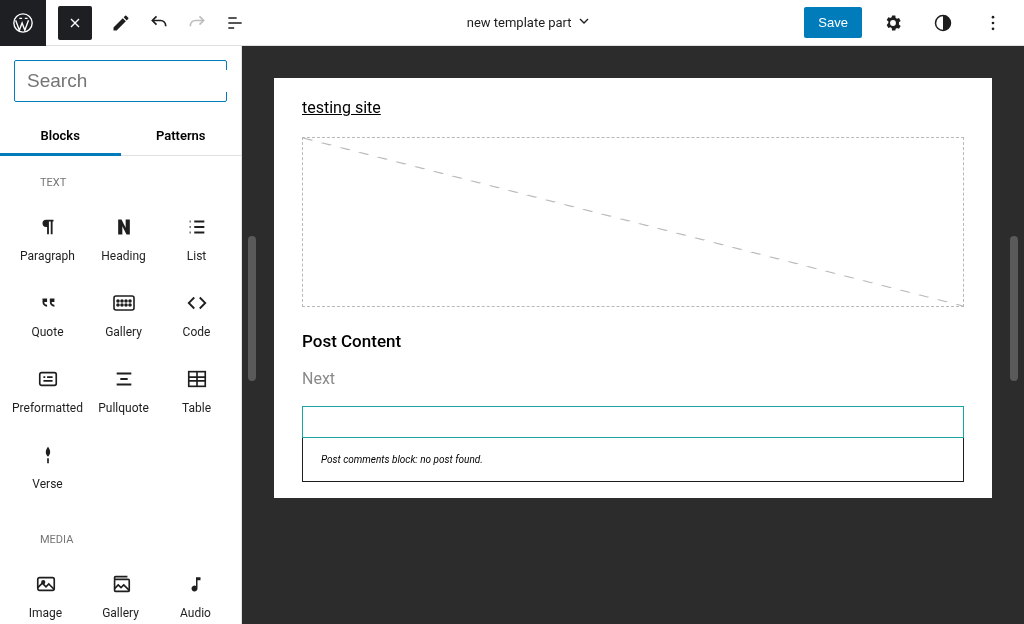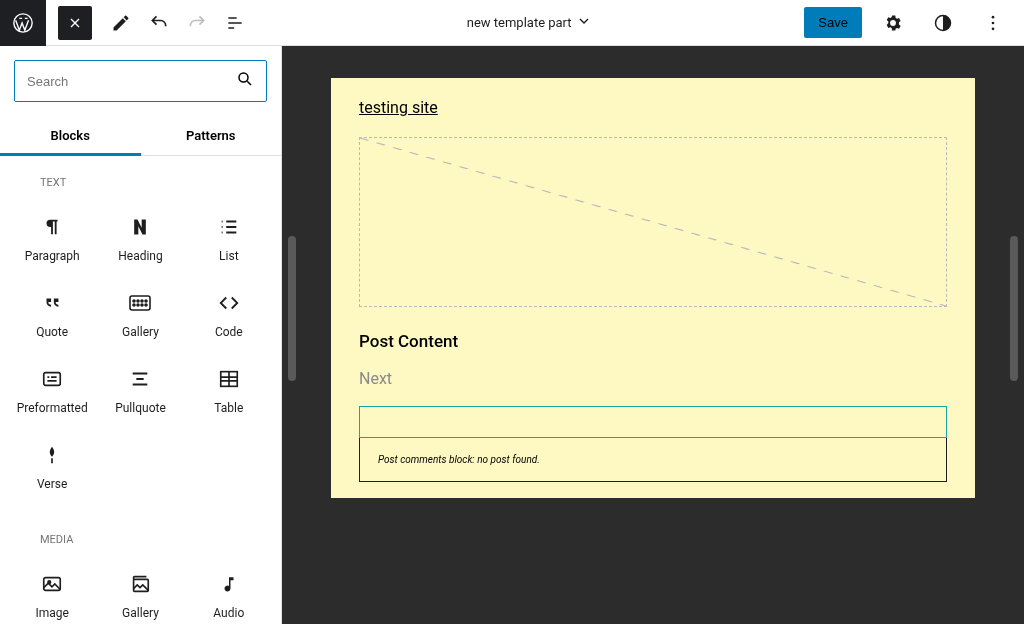--- a/index.html
+++ b/index.html
@@ -7,41 +7,41 @@
 
 .topbar { height: 46px; display: flex; align-items: center; border-bottom: 1px solid #e0e0e0; }
 .wp-logo { width: 46px; height: 46px; background: #1d1f23; display: flex; align-items: center; justify-content: center; color: #fff; }
 .close-btn { width: 34px; height: 34px; background: #1d1f23; margin: 0 10px 0 12px; display: flex; align-items: center; justify-content: center; color: #fff; border-radius: 2px; cursor: pointer; }
 .tb-icon { width: 30px; height: 30px; display: flex; align-items: center; justify-content: center; cursor:pointer; margin: 0 4px; color:#1e1e1e; }
 .tb-icon.dim { color:#bdbdbd; }
 .tb-center { flex: 1; display: flex; align-items: center; justify-content: center; gap: 4px; }
 .doc-title { font-size: 13px; color: #1e1e1e; }
 .chev { color:#1e1e1e; }
 .tb-right { display: flex; align-items: center; gap: 12px; padding-right: 12px; }
-.save-btn { background: #007cba; color: #000000; border: none; padding: 8px 14px; font-size: 13px; border-radius: 2px; cursor:pointer; }
+.save-btn { background: #007cba; color: #ffffff; border: none; padding: 8px 14px; font-size: 13px; border-radius: 2px; cursor:pointer; }
 
 .main { display: flex; height: calc(624px - 46px); }
 .sidebar { width: 282px; border-right: 1px solid #e0e0e0; overflow-y: auto; }
 .search-wrap { padding: 14px; }
 .search-box { border: 1.5px solid #007cba; border-radius: 2px; height: 42px; display: flex; align-items: center; padding: 0 12px; }
-.search-box input { border: none; outline: none; flex: 1; font-size: 13px; color:#757575; }
+.search-box input { border: none; outline: none; flex: 1; font-size: 19px; color:#757575; }
 .tabs { display: flex; border-bottom: 1px solid #e0e0e0; }
 .tab { flex:1; text-align:center; padding: 12px 0; font-size: 13px; font-weight: 600; cursor:pointer; position:relative; }
 .tab.active::after { content:""; position:absolute; left:0; right:0; bottom:-1px; height:3px; background:#007cba; }
 .cat-label { font-size: 11px; color:#757575; padding: 20px 16px 8px; text-transform: uppercase; margin-left: 24px; }
 .grid { display: grid; grid-template-columns: repeat(3, 1fr); padding: 4px 8px 8px; }
 .block-item { display:flex; flex-direction:column; align-items:center; padding: 14px 4px; cursor:pointer; gap:10px; }
 .block-item .ico { height: 24px; display:flex; align-items:center; justify-content:center; color:#1e1e1e; }
 .block-item .lbl { font-size: 12px; color:#1e1e1e; }
 
 .canvas-outer { flex:1; background:#2c2c2c; position:relative; display:flex; align-items:flex-start; justify-content:center; padding:32px; }
 .scroll-gut { position:absolute; top:190px; width:8px; height:145px; background:#5a5a5a; border-radius:4px; }
 .scroll-left { left:6px; }
 .scroll-right { right:6px; }
-.page { background:#fef9c3; width:644px; padding: 20px 28px 0 28px; min-height: 420px; }
+.page { background:#ffffff; width:718px; padding: 20px 28px 0 28px; min-height: 420px; }
 .site-title { font-size: 16px; text-decoration:underline; margin-bottom: 20px; }
 .placeholder-box { border:1px dashed #b9b9b9; height:170px; position:relative; margin-bottom: 24px; }
 .placeholder-box svg { position:absolute; inset:0; width:100%; height:100%; }
 .pc-heading { font-size:17px; font-weight:500; margin-bottom: 18px; }
 .next-label { font-size:16px; color:#8a8a8a; margin-bottom: 18px; }
 .selected-bar { border:1.5px solid #18a5a0; height:32px; margin-bottom:0; }
 .comments-box { border:1px solid #1e1e1e; border-top: none; padding: 16px 18px; font-size: 10px; font-style: italic; }
 </style>
 </head>
 <body>

